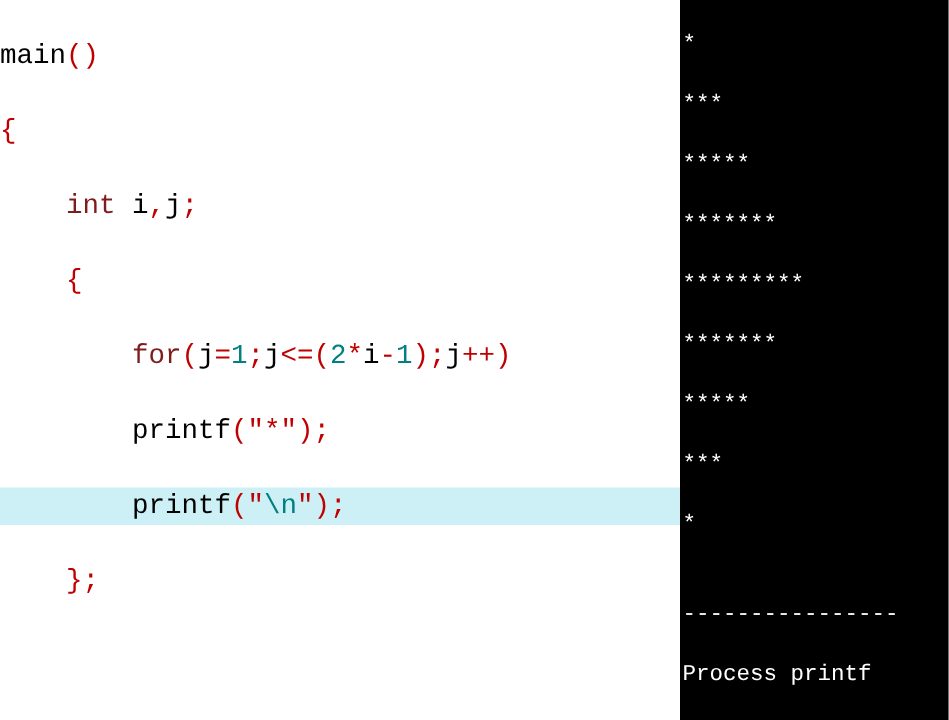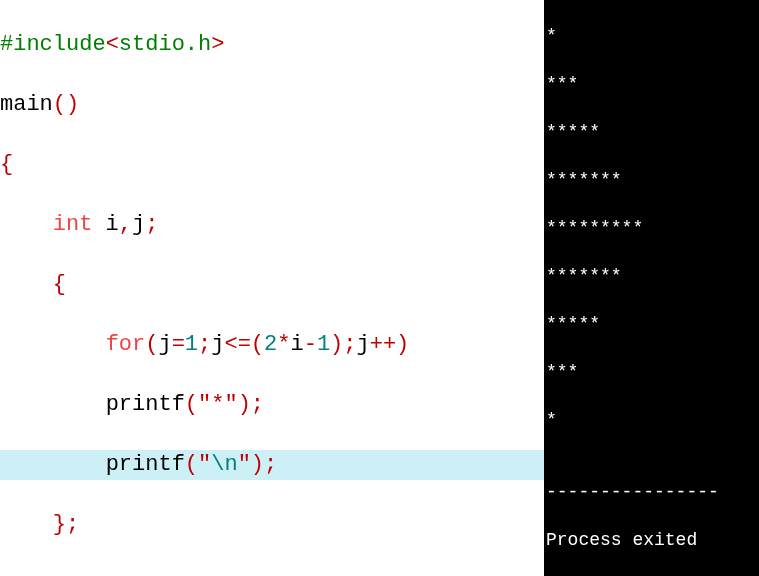--- a/index.html
+++ b/index.html
@@ -26,30 +26,29 @@
       color: #ffffff;
       font-size: 18px;
       line-height: 24px;
       white-space: pre;
       overflow: hidden;
       padding-left: 2px;
     }
     .line { display: block; }
     .hl { background: #ccf0f5; }
     .green { color: #008000; }
-    .blue { color: #ef4444; }
+    .blue { color: #7f1d1d; }
     .teal { color: #008080; }
     .red { color: #c00000; }
     .black { color: #000000; }
   </style>
 </head>
 <body>
 
 <div class="editor">
-<span class="line"><span class="green">#</span><span class="green">include</span><span class="red">&lt;</span><span class="green">stdio.h</span><span class="red">&gt;</span></span>
 <span class="line"><span class="black">main</span><span class="red">()</span></span>
 <span class="line"><span class="red">{</span></span>
 <span class="line"><span>    </span><span class="blue">int</span><span class="black"> i</span><span class="red">,</span><span class="black">j</span><span class="red">;</span></span>
 <span class="line"><span>    </span><span class="red">{</span></span>
 <span class="line"><span>        </span><span class="blue">for</span><span class="red">(</span><span class="black">j</span><span class="red">=</span><span class="teal">1</span><span class="red">;</span><span class="black">j</span><span class="red">&lt;=</span><span class="red">(</span><span class="teal">2</span><span class="red">*</span><span class="black">i</span><span class="red">-</span><span class="teal">1</span><span class="red">)</span><span class="red">;</span><span class="black">j</span><span class="red">++</span><span class="red">)</span></span>
 <span class="line"><span>        </span><span class="black">printf</span><span class="red">(</span><span class="red">"*"</span><span class="red">)</span><span class="red">;</span></span>
 <span class="line hl"><span>        </span><span class="black">printf</span><span class="red">(</span><span class="red">"</span><span class="teal">\n</span><span class="red">"</span><span class="red">)</span><span class="red">;</span></span>
 <span class="line"><span>    </span><span class="red">}</span><span class="red">;</span></span>
 
 
@@ -64,15 +63,15 @@
 <span class="line">***</span>
 <span class="line">*****</span>
 <span class="line">*******</span>
 <span class="line">*********</span>
 <span class="line">*******</span>
 <span class="line">*****</span>
 <span class="line">***</span>
 <span class="line">*</span>
 <span class="line"></span>
 <span class="line">----------------</span>
-<span class="line">Process exited </span>
+<span class="line">Process printf </span>
 
 </div>
 
 </body></html>

